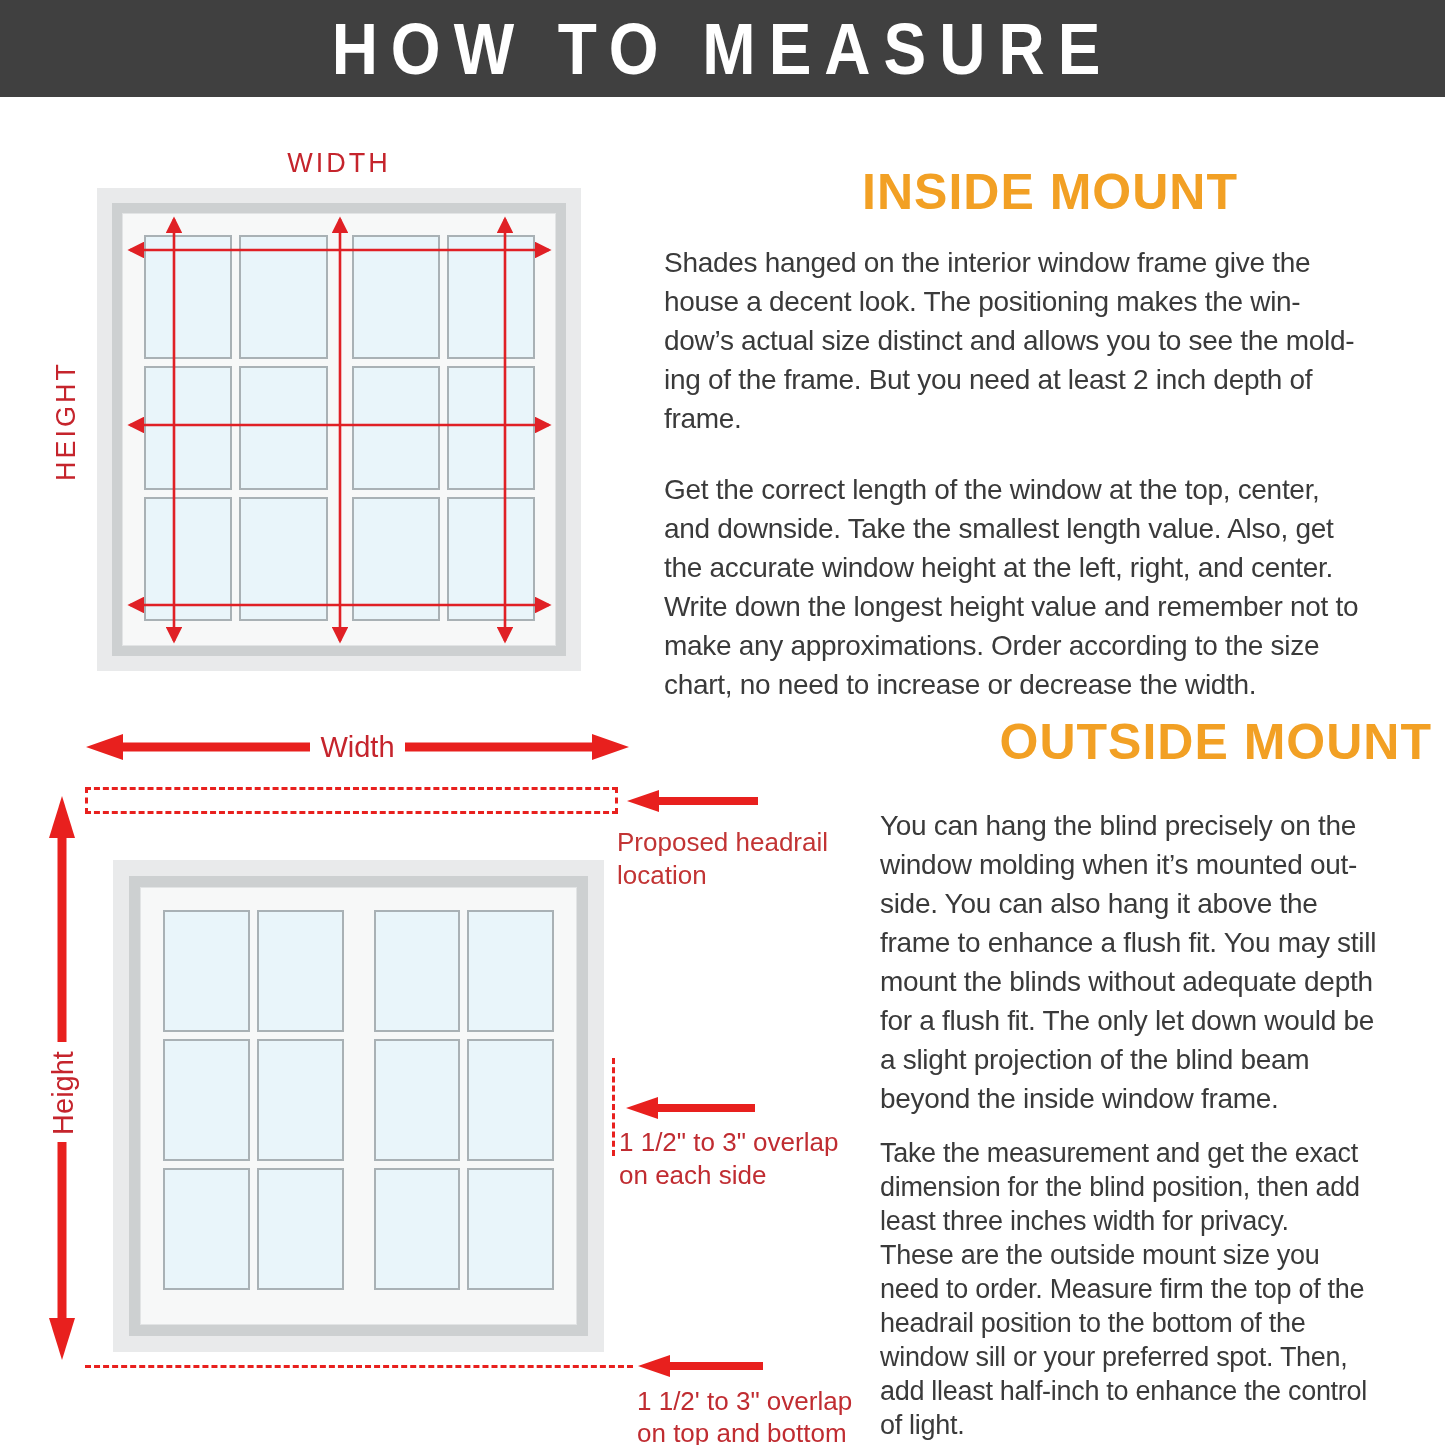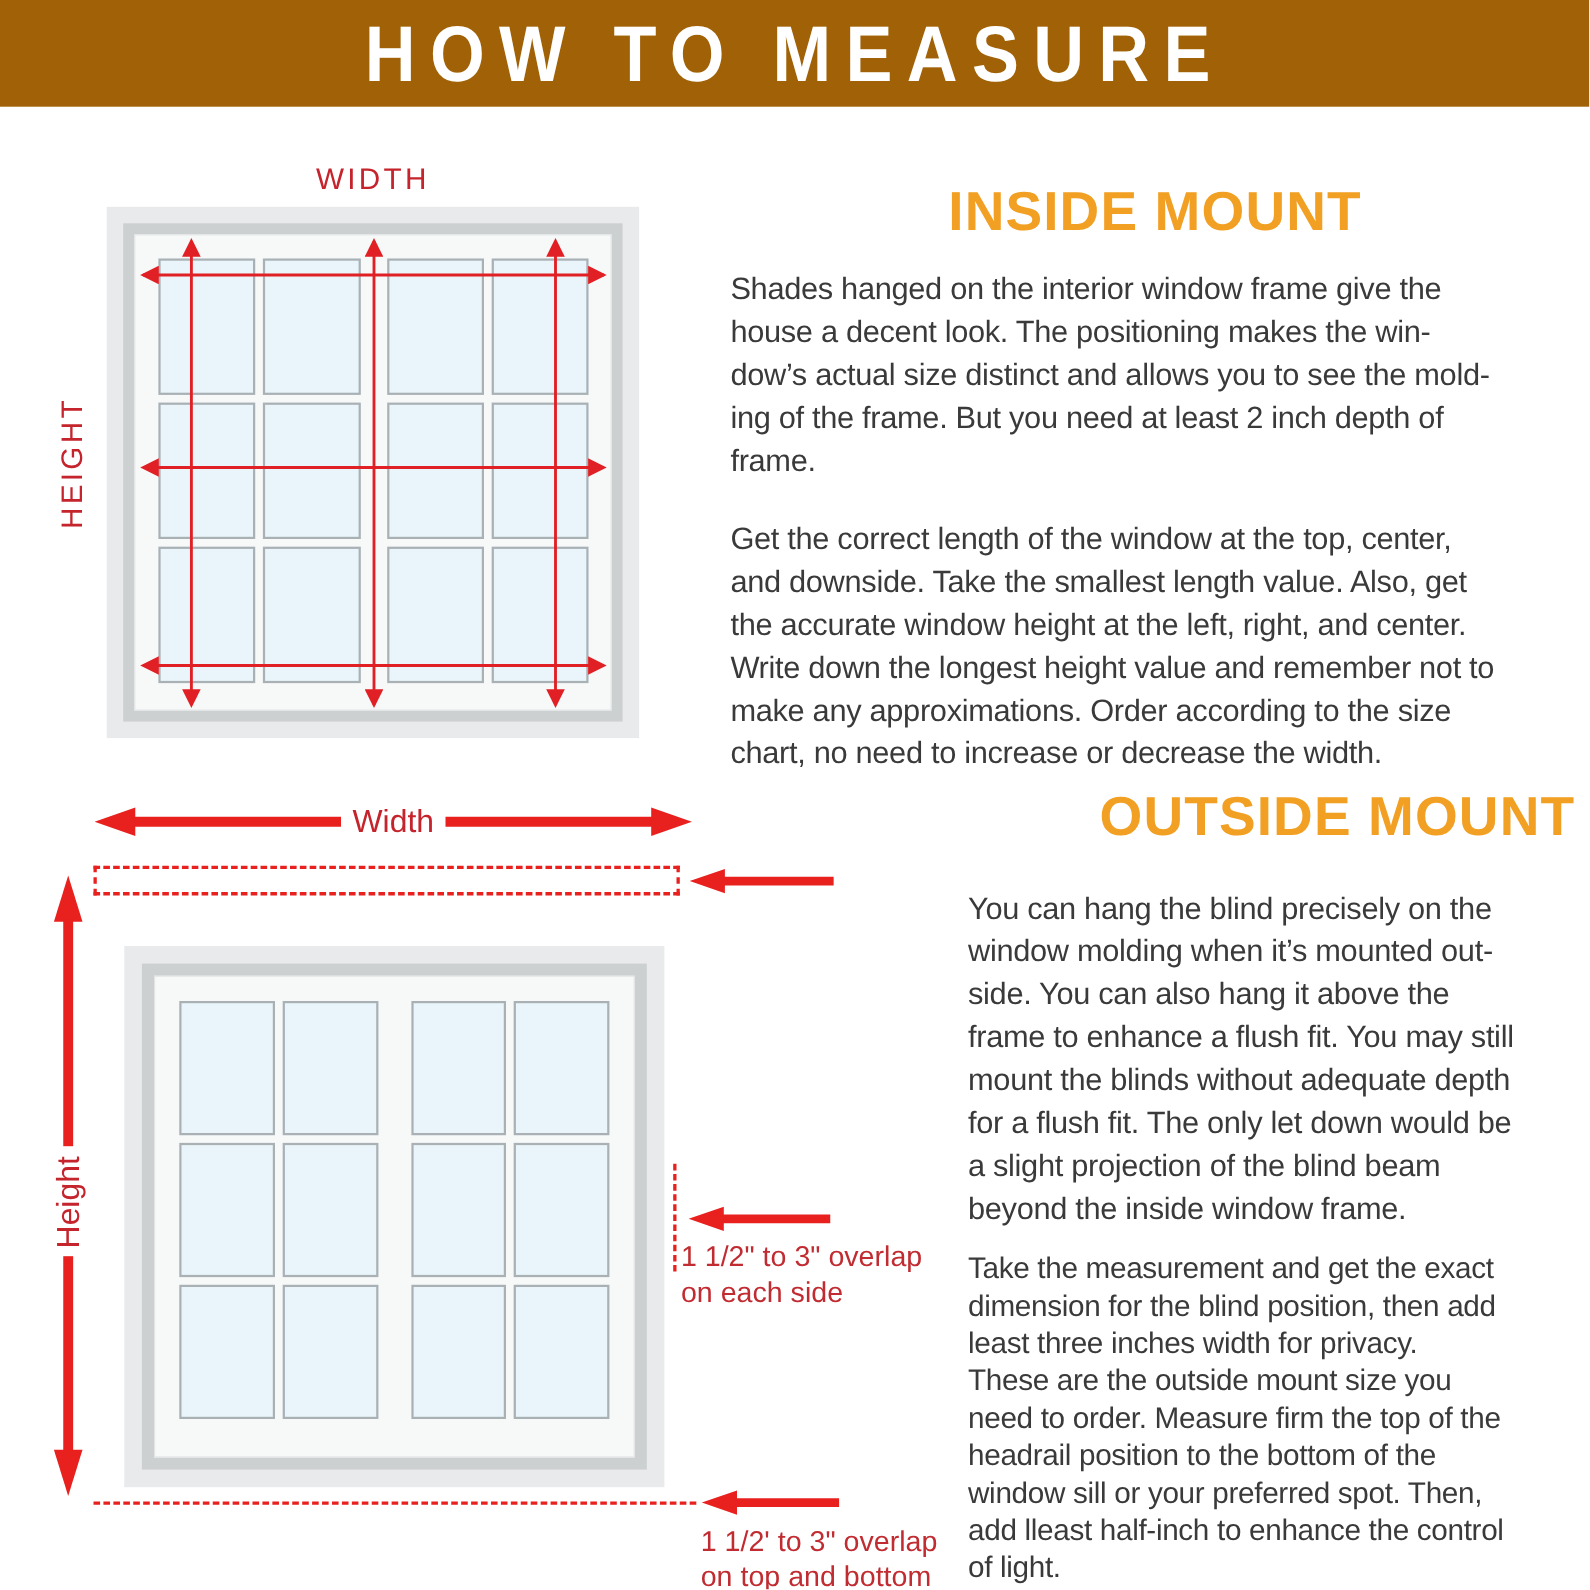--- a/index.html
+++ b/index.html
@@ -1,20 +1,20 @@
 <!DOCTYPE html>
 <html><head>
 <meta charset="utf-8">
 <style>
   html,body{margin:0;padding:0;background:#ffffff;}
   .page{position:relative;width:1445px;height:1445px;background:#ffffff;overflow:hidden;
         font-family:"Liberation Sans", sans-serif;}
 
   
-  .header{position:absolute;left:0;top:0;width:1445px;height:97px;background:#a16207;
+  .header{position:absolute;left:0;top:0;width:1445px;height:97px;background:#404040;
           display:flex;align-items:center;justify-content:center;}
   .header .title{color:#ffffff;font-size:64px;font-weight:800;letter-spacing:13px;
           transform:scaleY(1.12);white-space:nowrap;}
 
   
   .para{position:absolute;color:#3A3A3A;white-space:pre-line;letter-spacing:-0.3px;}
   .mount-heading{position:absolute;color:#F2A024;font-weight:700;font-size:50px;
           letter-spacing:1px;text-align:center;white-space:nowrap;}
   .red-label{position:absolute;color:#C5242C;white-space:pre-line;}
 
@@ -104,20 +104,22 @@
   <svg class="thick" style="left:85px;top:733px;" width="545" height="28" viewBox="0 0 545 28">
     <polygon points="1,14 38,1 38,9.5 225,9.5 225,18.5 38,18.5 38,27"></polygon>
     <polygon points="544,14 507,1 507,9.5 320,9.5 320,18.5 507,18.5 507,27"></polygon>
   </svg>
   <div class="red-label" style="left:310px;top:731px;width:95px;text-align:center;font-size:29px;">Width</div>
 
   <div class="dash-rect" style="left:85px;top:787px;width:533px;height:27px;"></div>
   <svg class="thick" style="left:626px;top:789px;" width="132" height="24" viewBox="0 0 132 24">
     <polygon points="1,12 33,1 33,8 132,8 132,16 33,16 33,23"></polygon>
   </svg>
+  <div class="red-label" style="left:617px;top:826px;width:230px;font-size:26px;line-height:33px;color:#C23434;">Proposed headrail
+location</div>
 
   <svg class="thick" style="left:45px;top:790px;" width="34" height="576" viewBox="0 0 34 576">
     <polygon points="17,6 4,48 30,48"></polygon>
     <rect x="12.5" y="46" width="9" height="206"></rect>
     <rect x="12.5" y="352" width="9" height="202"></rect>
     <polygon points="17,570 4,528 30,528"></polygon>
   </svg>
   <div class="red-label rot" style="left:63px;top:1093px;font-size:29px;">Height</div>
 
   <div class="window" style="left:113px;top:860px;width:491px;height:492px;">

